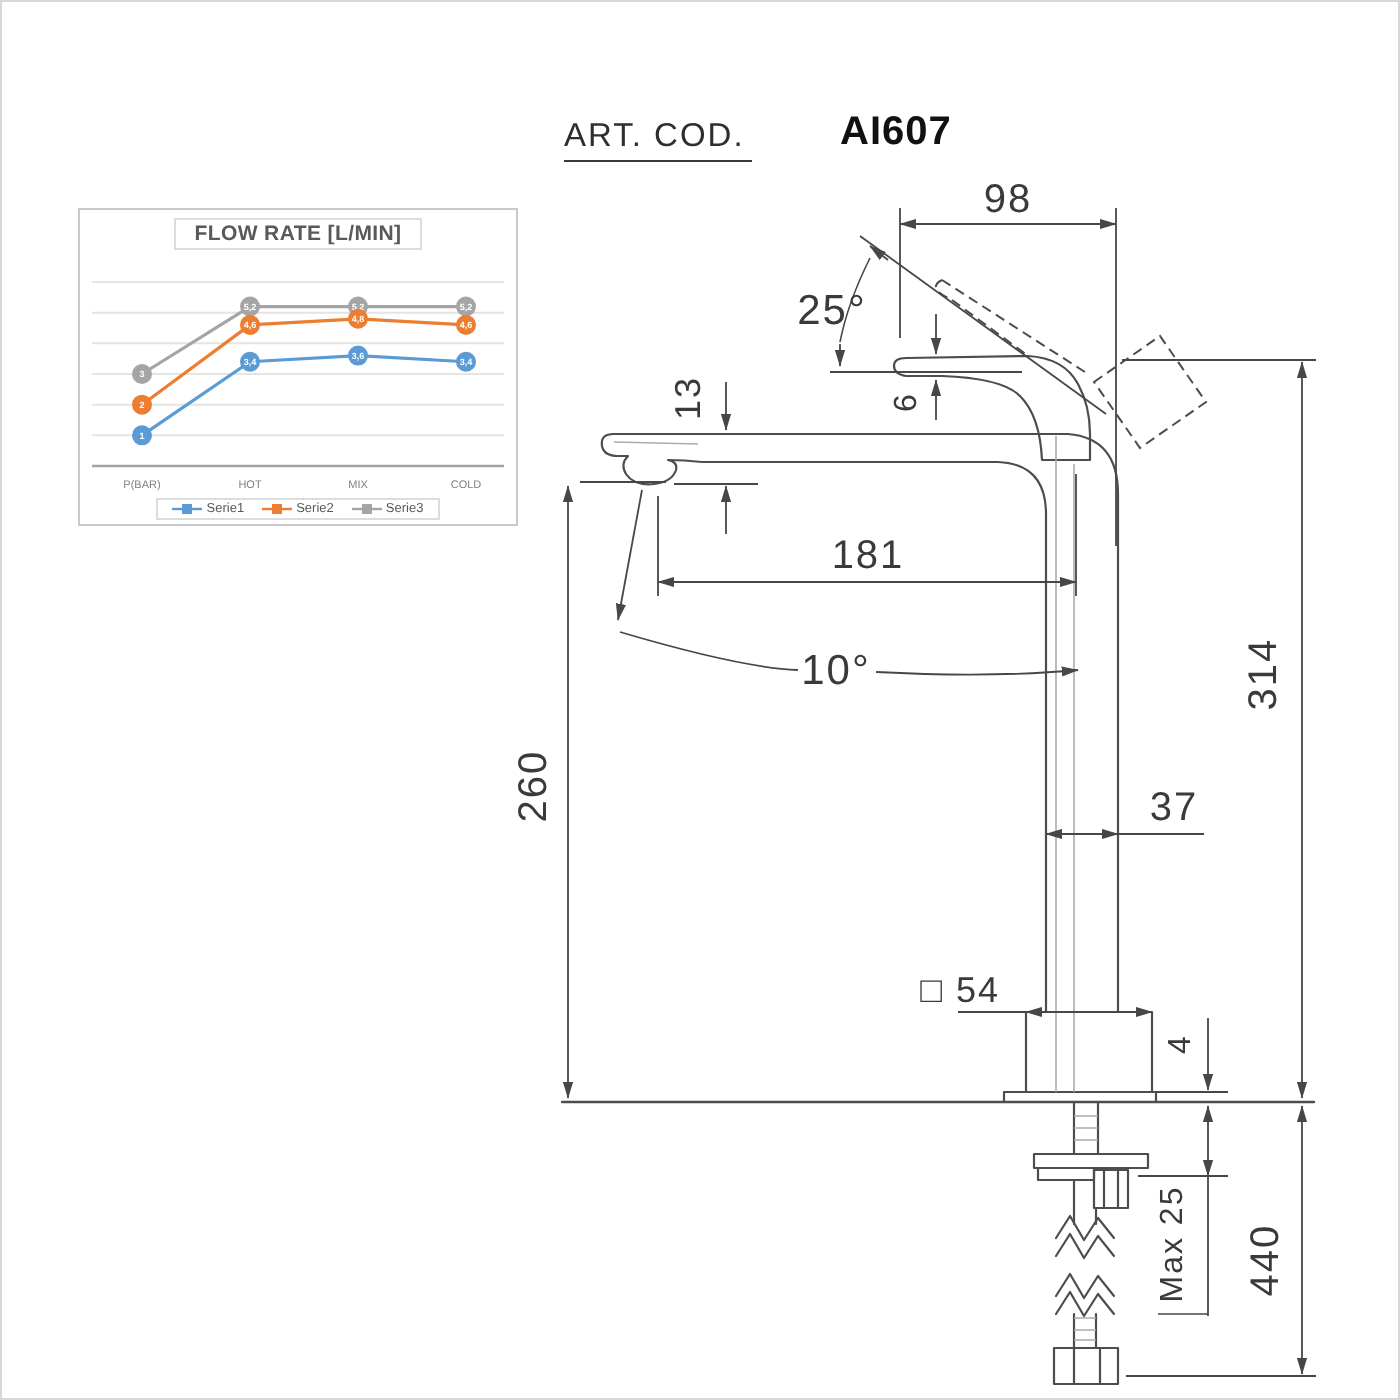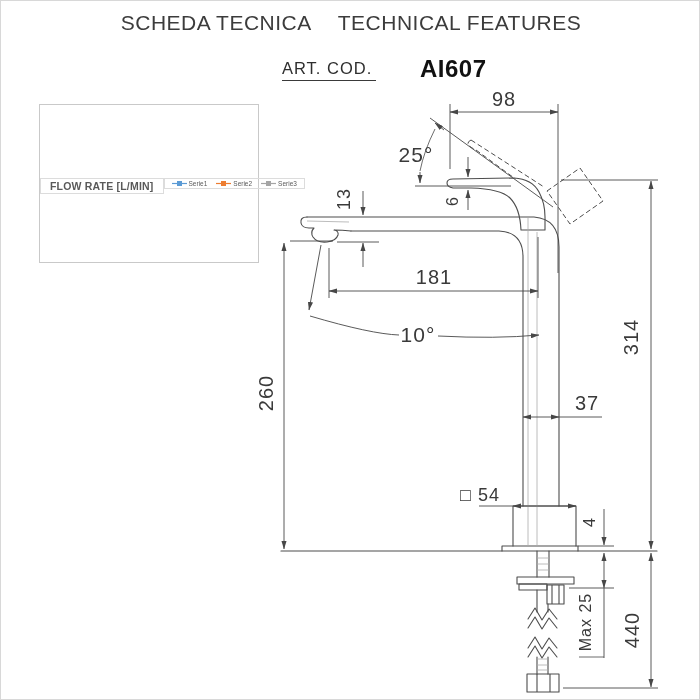--- a/index.html
+++ b/index.html
@@ -12,27 +12,27 @@
     position:absolute;top:10px;left:0;width:700px;
     display:flex;justify-content:center;gap:26px;
     font-size:21px;color:#3c3c3c;letter-spacing:0.5px;font-weight:400;
   }
   .artline{position:absolute;top:54px;left:0;width:608px;height:30px;}
   .artlabel{
     position:absolute;left:281px;top:4px;font-size:16.5px;color:#2e2e2e;
     letter-spacing:1px;border-bottom:1.5px solid #3a3a3a;padding:0 4px 2px 0;
   }
   .artval{
-    position:absolute;left:419px;top:0;font-size:24px;font-weight:bold;color:#111;
+    position:absolute;left:419px;top:0;font-size:20px;font-weight:bold;color:#111;
     letter-spacing:0.5px;
   }
   .chart-panel{
     position:absolute;left:38px;top:103px;width:220px;height:159px;
     border:1px solid #c9c9c9;background:#fff;box-sizing:border-box;
-    display:flex;flex-direction:row;align-items:center;
+    display:flex;flex-direction:column;align-items:center;
   }
   .chart-title-box{
     margin-top:4px;border:1px solid #dcdcdc;padding:1px 9px;
     font-size:10.5px;font-weight:bold;color:#595959;letter-spacing:0.2px;
     white-space:nowrap;
   }
   #chart-svg{display:block;}
   #chart-legend{
     display:flex;align-items:center;gap:9px;border:1px solid #dcdcdc;
     padding:1px 7px;font-size:6.5px;color:#595959;margin-top:0px;
@@ -41,24 +41,20 @@
   .drawing{position:absolute;left:0;top:0;}
   .drawing text{
     font-family:"Liberation Sans", sans-serif;fill:#3a3a3a;letter-spacing:1px;
   }
 </style>
 </head>
 <body>
 
 <div class="sheet">
 
-  <div class="main-title">
-    <span>SCHEDA TECNICA</span>
-    <span>TECHNICAL FEATURES</span>
-  </div>
 
   <div class="artline">
     <span class="artlabel">ART. COD.</span>
     <span class="artval">AI607</span>
   </div>
 
   <div class="chart-panel">
     <div class="chart-title-box">
       <span>FLOW RATE [L/MIN]</span>
     </div>

